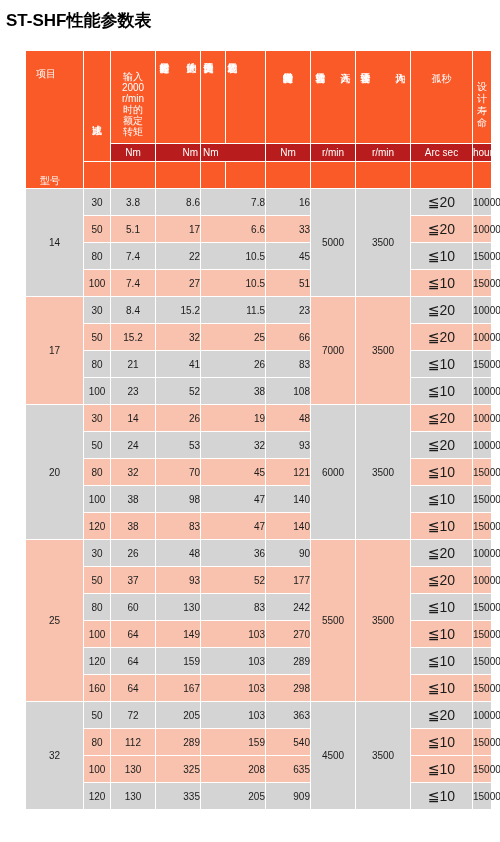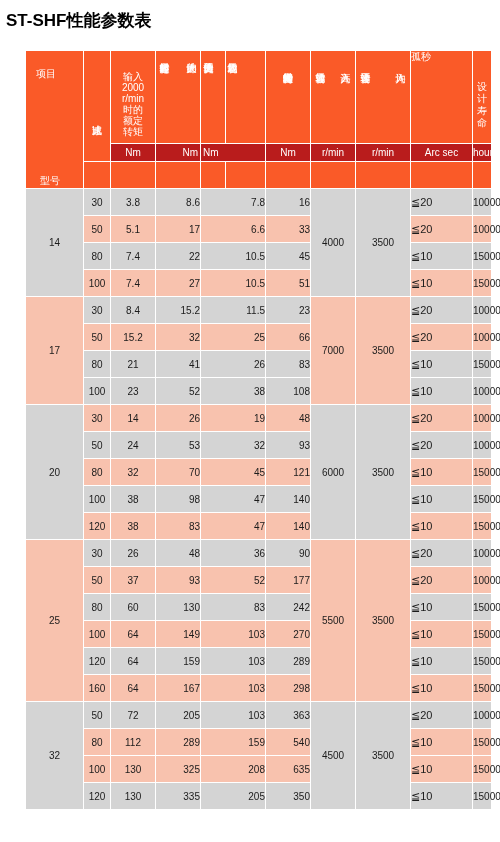--- a/index.html
+++ b/index.html
@@ -142,24 +142,24 @@
   }
   td.grp {
     text-align: center;
     color: #1b1b1b;
     font-size: 10px;
     vertical-align: middle;
   }
   td.grp-gray { background: #d4d4d4 !important; }
   td.grp-pink { background: #f8c2ae !important; }
   td.arc {
-    text-align: left;
+    text-align: center;
     padding-right: 3px;
     color: #1b1b1b;
-    font-size: 11px;
+    font-size: 14px;
     white-space: nowrap;
     overflow: hidden;
   }
 </style>
 </head>
 <body>
 
 <div class="page-title">ST-SHF性能参数表</div>
 
 <div class="table-wrap">
@@ -224,21 +224,21 @@
             <div class="vcol">许高入</div>
           </div>
         </td>
         <td class="hdr hdr-main">
           <div class="vcell" style="padding-top:14px;padding-left:4px;padding-right:4px;">
             <div class="vcol">容平输转速</div>
             <div class="vcol">许均入</div>
           </div>
         </td>
         <td class="hdr hdr-main">
-          <div style="display:flex;align-items:flex-start;justify-content:flex-start;height:100%;box-sizing:border-box;">
+          <div style="display:flex;align-items:flex-start;justify-content:center;height:100%;padding-top:22px;box-sizing:border-box;">
             <span>孤秒</span>
           </div>
         </td>
         <td class="hdr hdr-main">
           <div class="center-mid" style="padding-top:16px;box-sizing:border-box;white-space:pre-line;">设计
 寿命</div>
         </td>
       </tr>
       <tr>
         <td class="hdr hdr-unit">Nm</td>
@@ -264,21 +264,21 @@
       </tr>
     </thead>
     <tbody id="tbody">
         <tr class="row-gray">
           <td class="grp grp-gray" rowspan="4">14</td>
           <td class="numc">30</td>
           <td class="numc">3.8</td>
           <td class="num">8.6</td>
           <td class="num" colspan="2">7.8</td>
           <td class="num">16</td>
-          <td class="grp grp-gray" rowspan="4">4000</td>
+          <td class="grp grp-gray" rowspan="4">5000</td>
           <td class="grp grp-gray" rowspan="4">3500</td>
           <td class="arc">≦20</td>
           <td class="num">10000</td>
         </tr>
         <tr class="row-pink">
           <td class="numc">50</td>
           <td class="numc">5.1</td>
           <td class="num">17</td>
           <td class="num" colspan="2">6.6</td>
           <td class="num">33</td>
@@ -475,19 +475,19 @@
           <td class="num" colspan="2">208</td>
           <td class="num">635</td>
           <td class="arc">≦10</td>
           <td class="num">15000</td>
         </tr>
         <tr class="row-gray">
           <td class="numc">120</td>
           <td class="numc">130</td>
           <td class="num">335</td>
           <td class="num" colspan="2">205</td>
-          <td class="num">350</td>
+          <td class="num">909</td>
           <td class="arc">≦10</td>
           <td class="num">15000</td>
         </tr>
       </tbody>
   </table>
 </div>
 
 </body></html>

